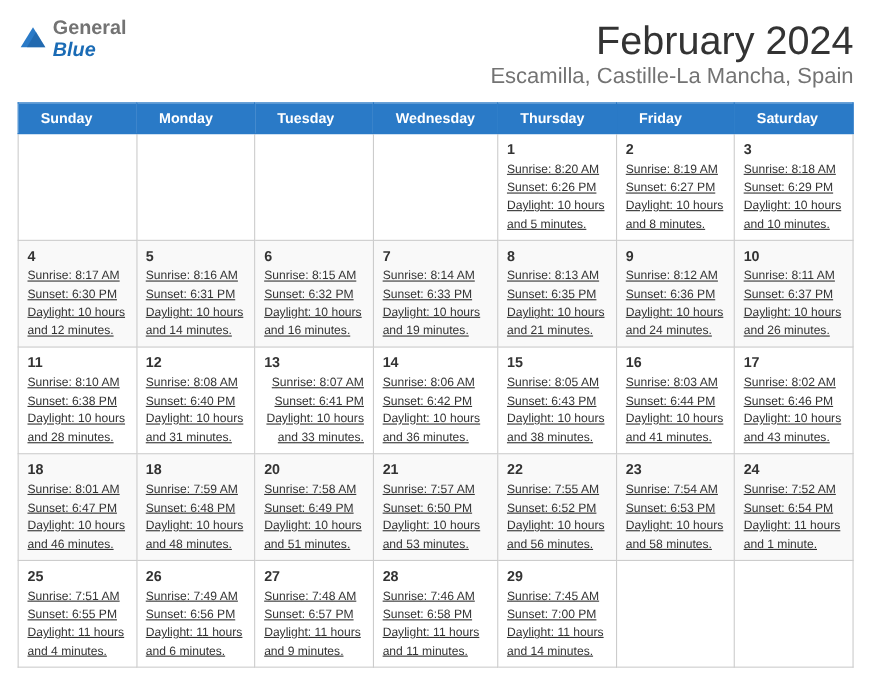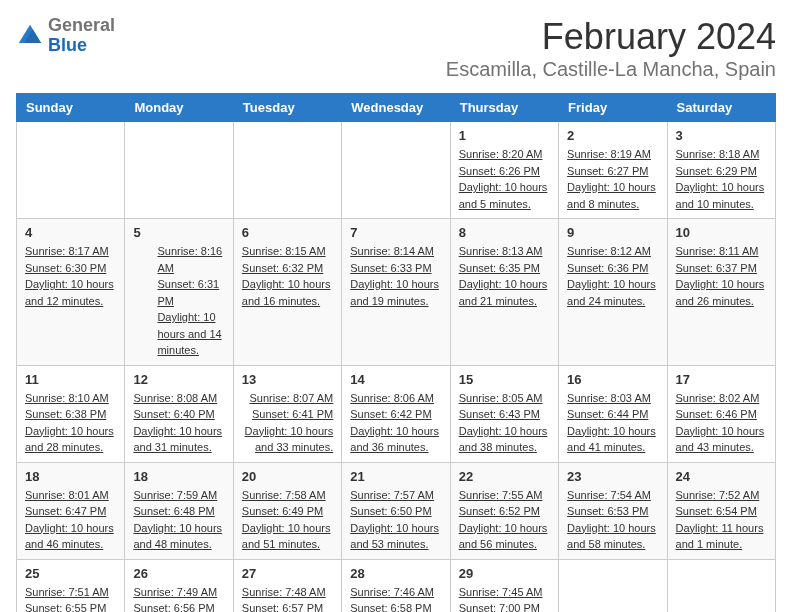--- a/index.html
+++ b/index.html
@@ -20,21 +20,21 @@
       display: flex;
       align-items: center;
       gap: 4px;
     }
     .logo-text {
       font-size: 18px;
       font-weight: bold;
       line-height: 1.1;
     }
     .logo-general { color: #737373; }
-    .logo-blue { color: #1a6bb5; }
+    .logo-blue { color: #1a6bb5; font-style: italic; }
     .logo-icon {
       width: 28px;
       height: 28px;
     }
     .title-area {
       text-align: right;
     }
     .main-title {
       font-size: 36px;
       font-weight: normal;
@@ -46,21 +46,21 @@
     }
     .calendar {
       width: 100%;
       border-collapse: collapse;
       border: 1px solid #ccc;
     }
     .calendar th {
       background-color: #2a7ac7;
       color: #fff;
       text-align: left;
-      padding: 6px 9px;
+      padding: 6px 20px;
       font-size: 13px;
       border: 1px solid #2a7ac7;
     }
     .calendar td {
       vertical-align: top;
       padding: 6px 8px;
       border: 1px solid #ccc;
       width: calc(100% / 7);
       min-height: 80px;
       font-size: 11px;
@@ -148,21 +148,21 @@
       </tr>
       <tr>
         <td>
           <span class="day-number">4</span>
           <div class="day-info" style="white-space: pre-line;">Sunrise: 8:17 AM
 Sunset: 6:30 PM
 Daylight: 10 hours and 12 minutes.</div>
         </td>
         <td>
           <span class="day-number">5</span>
-          <div class="day-info" style="white-space: pre-line; margin-left: 24px;">Sunrise: 8:16 AM
+          <div class="day-info" style="white-space: pre-line;">Sunrise: 8:16 AM
 Sunset: 6:31 PM
 Daylight: 10 hours and 14 minutes.</div>
         </td>
         <td>
           <span class="day-number">6</span>
           <div class="day-info" style="white-space: pre-line;">Sunrise: 8:15 AM
 Sunset: 6:32 PM
 Daylight: 10 hours and 16 minutes.</div>
         </td>
         <td>

